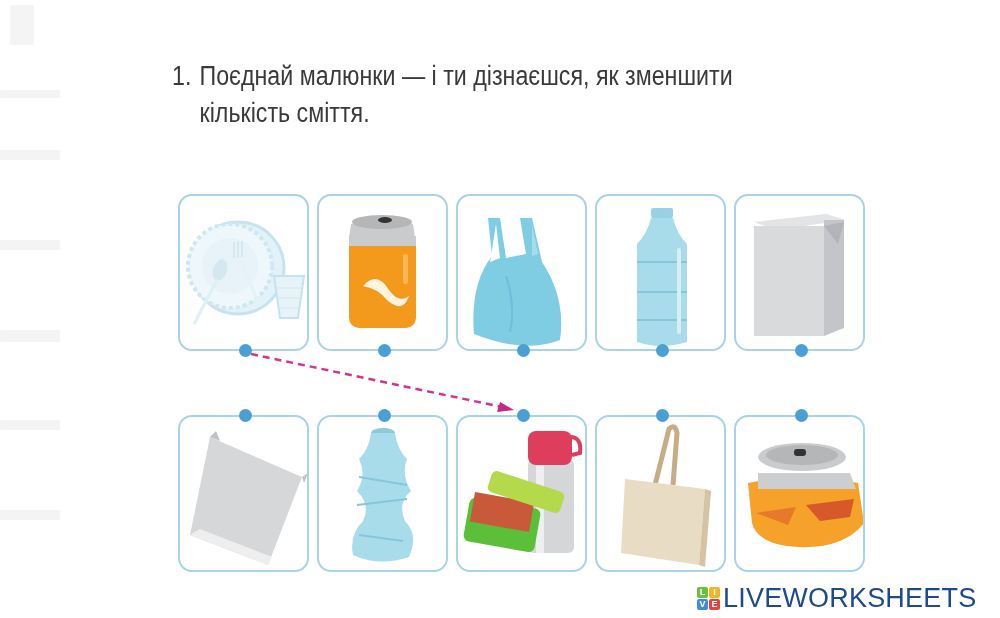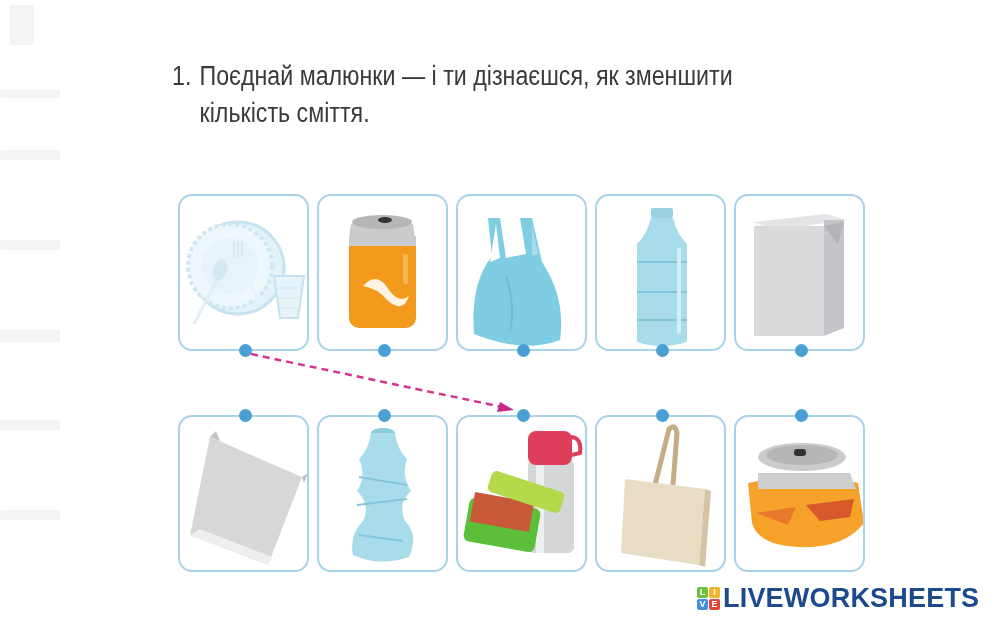--- a/index.html
+++ b/index.html
@@ -33,21 +33,21 @@
 
     .arrow { position: absolute; left: 0; top: 0; width: 1000px; height: 618px; pointer-events: none; }
 
     .logo { position: absolute; left: 697px; top: 583px; height: 30px; display: flex; align-items: center; }
     .logo-grid { display: grid; grid-template-columns: 11px 11px; grid-template-rows: 11px 11px; gap: 1px; margin-right: 3px; }
     .logo-grid span {
       font-family: "Liberation Sans", sans-serif; font-weight: bold; font-size: 9px; color: #fff;
       display: flex; align-items: center; justify-content: center; border-radius: 2px;
     }
     .logo-text {
-      font-family: "Liberation Sans", sans-serif; font-weight: bold; font-size: 27px;
+      font-family: "Liberation Sans", sans-serif; font-weight: normal; font-size: 27px;
       color: #1d4a8c; letter-spacing: 0.2px;
     }
   </style>
 </head>
 <body>
 
 <div class="ghost">
   <span style="left:10px;top:5px;width:24px;height:40px;"></span>
   <span style="left:0;top:90px;width:60px;height:8px;"></span>
   <span style="left:0;top:150px;width:60px;height:10px;"></span>

